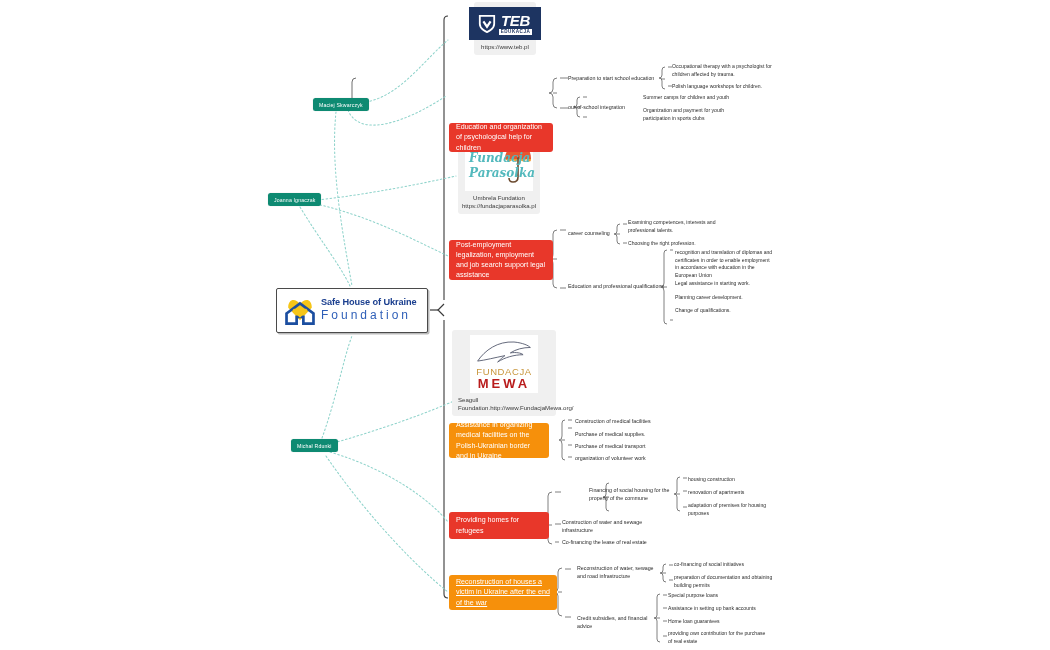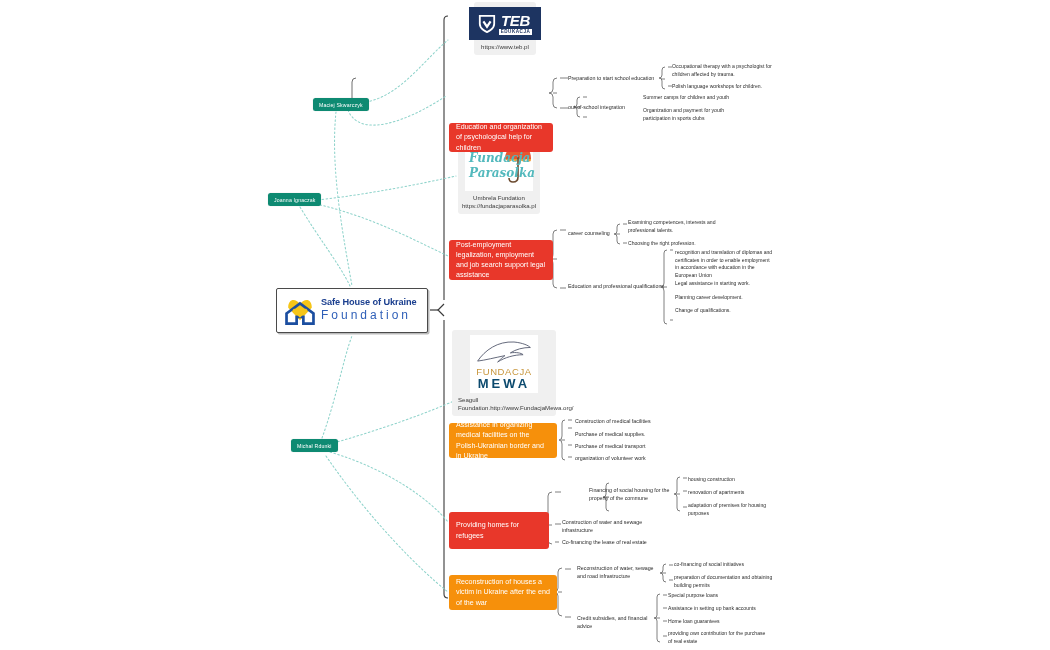--- a/index.html
+++ b/index.html
@@ -51,21 +51,21 @@
   .teb-edu{background:#fff;color:#1d3461;font-size:4.6px;font-weight:bold;letter-spacing:0.5px;padding:0.5px 2px;margin-top:1px;}
 
   
   .para-box{width:68px;height:52px;position:relative;}
   .para-t1,.para-t2{position:absolute;left:4px;color:#53b9bd;font-family:"DejaVu Serif",serif;font-style:italic;font-weight:bold;}
   .para-t1{top:12px;font-size:12px;}
   .para-t2{top:27px;font-size:12px;}
   
   .mewa-box{width:68px;height:58px;display:flex;flex-direction:column;align-items:center;justify-content:center;}
   .mewa-f{color:#c8963c;font-size:9.5px;letter-spacing:0.6px;line-height:1;}
-  .mewa-m{color:#0c4a6e;font-size:13px;font-weight:bold;letter-spacing:3px;line-height:1.1;}
+  .mewa-m{color:#b91c1c;font-size:13px;font-weight:bold;letter-spacing:3px;line-height:1.1;}
 
   
   .topic {
     position:absolute; color:#fff; border-radius:3px;
     font-size:7.1px; line-height:1.42; padding:6px 7px;
     display:flex; align-items:center;
   }
   .topic.red{background:#e8372a;}
   .topic.orange{background:#f6900b;}
 
@@ -238,35 +238,35 @@
   <div class="topic red" style="left:449px; top:240px; width:104px; height:40px;">Post-employment legalization, employment and job search support legal assistance</div>
   <div class="lvl1" style="left:568px; top:230px; width:50px;">career counseling</div>
   <div class="lvl2" style="left:628px; top:219px; width:100px;">Examining competences, interests and professional talents.</div>
   <div class="lvl2" style="left:628px; top:240px; width:100px;">Choosing the right profession.</div>
   <div class="lvl1" style="left:568px; top:283px; width:96px;">Education and professional qualifications</div>
   <div class="lvl2" style="left:675px; top:249px; width:98px;">recognition and translation of diplomas and certificates in order to enable employment in accordance with education in the European Union</div>
   <div class="lvl2" style="left:675px; top:280px; width:98px;">Legal assistance in starting work.</div>
   <div class="lvl2" style="left:675px; top:294px; width:98px;">Planning career development.</div>
   <div class="lvl2" style="left:675px; top:307px; width:98px;">Change of qualifications.</div>
 
-  <div class="topic orange" style="left:449px; top:423px; width:108px; height:35px;">Assistance in organizing medical facilities on the Polish-Ukrainian border and in Ukraine</div>
+  <div class="topic orange" style="left:449px; top:423px; width:100px; height:35px;">Assistance in organizing medical facilities on the Polish-Ukrainian border and in Ukraine</div>
   <div class="lvl1" style="left:575px; top:418px; width:110px;">Construction of medical facilities</div>
   <div class="lvl1" style="left:575px; top:431px; width:110px;">Purchase of medical supplies.</div>
   <div class="lvl1" style="left:575px; top:443px; width:110px;">Purchase of medical transport</div>
   <div class="lvl1" style="left:575px; top:455px; width:110px;">organization of volunteer work</div>
 
-  <div class="topic red" style="left:449px; top:512px; width:100px; height:37px;">Providing homes for refugees</div>
+  <div class="topic red" style="left:449px; top:512px; width:100px; height:27px;">Providing homes for refugees</div>
   <div class="lvl1" style="left:589px; top:487px; width:86px;">Financing of social housing for the property of the commune</div>
   <div class="lvl2" style="left:688px; top:476px; width:82px;">housing construction</div>
   <div class="lvl2" style="left:688px; top:489px; width:82px;">renovation of apartments</div>
   <div class="lvl2" style="left:688px; top:502px; width:84px;">adaptation of premises for housing purposes</div>
   <div class="lvl1" style="left:562px; top:519px; width:84px;">Construction of water and sewage infrastructure</div>
   <div class="lvl1" style="left:562px; top:539px; width:100px;">Co-financing the lease of real estate</div>
 
-  <div class="topic orange" style="left:449px; top:575px; width:108px; height:35px;">Reconstruction of houses a victim in Ukraine after the end of the war</div>
+  <div class="topic orange" style="left:449px; top:575px; width:108px; height:35px;text-decoration:underline;">Reconstruction of houses a victim in Ukraine after the end of the war</div>
   <div class="lvl1" style="left:577px; top:565px; width:84px;">Reconstruction of water, sewage and road infrastructure</div>
   <div class="lvl2" style="left:674px; top:561px; width:100px;">co-financing of social initiatives</div>
   <div class="lvl2" style="left:674px; top:574px; width:100px;">preparation of documentation and obtaining building permits</div>
   <div class="lvl1" style="left:577px; top:615px; width:78px;">Credit subsidies, and financial advice</div>
   <div class="lvl2" style="left:668px; top:592px; width:100px;">Special purpose loans</div>
   <div class="lvl2" style="left:668px; top:605px; width:100px;">Assistance in setting up bank accounts</div>
   <div class="lvl2" style="left:668px; top:618px; width:100px;">Home loan guarantees</div>
   <div class="lvl2" style="left:668px; top:630px; width:100px;">providing own contribution for the purchase of real estate</div>
 
 </div>

